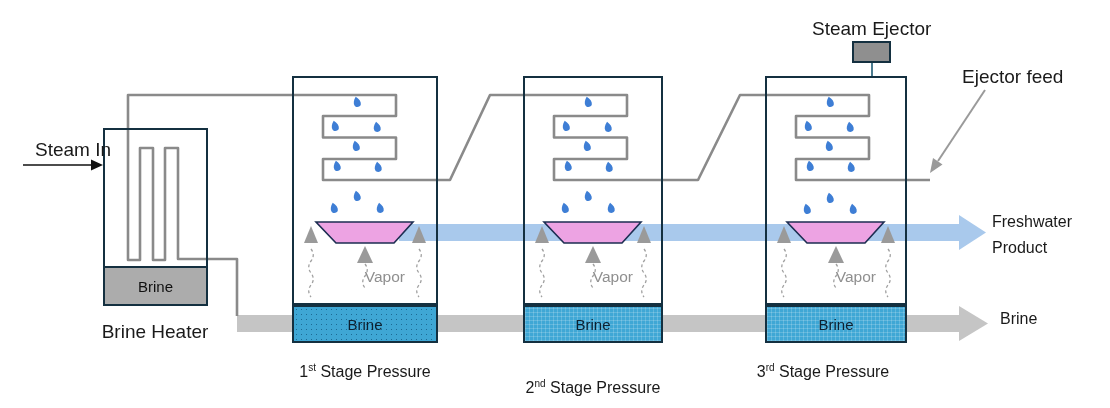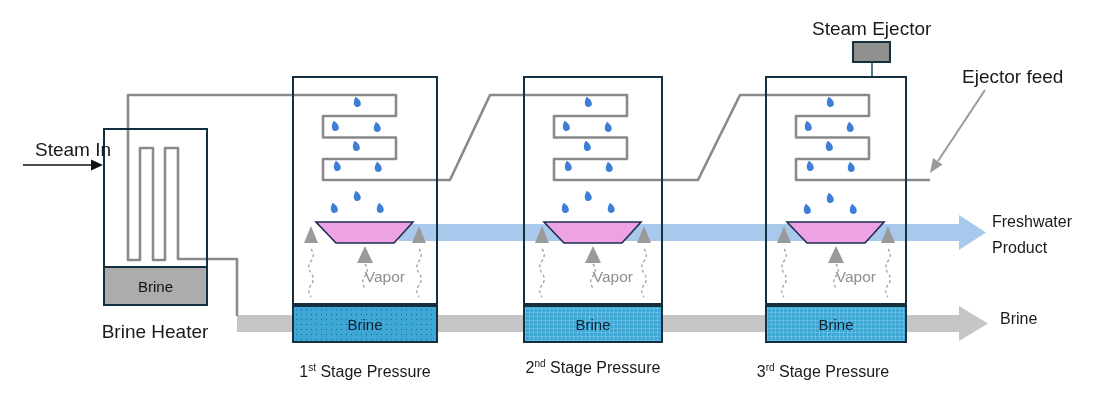--- a/index.html
+++ b/index.html
@@ -203,18 +203,18 @@
   <div>Brine</div>
 </div>
 
 <div class="vapor" style="left:325px;top:268px;width:80px;">Vapor</div>
 <div class="vapor" style="left:553px;top:268px;width:80px;">Vapor</div>
 <div class="vapor" style="left:796px;top:268px;width:80px;">Vapor</div>
 
 <div class="stage-caption" style="left:292px;top:362px;width:146px;">
   <span>1</span><span class="sup">st</span><span> Stage Pressure</span>
 </div>
-<div class="stage-caption" style="left:523px;top:358px;width:140px;">
+<div class="stage-caption" style="left:523px;top:378px;width:140px;">
   <span>2</span><span class="sup">nd</span><span> Stage Pressure</span>
 </div>
 <div class="stage-caption" style="left:752px;top:362px;width:142px;">
   <span>3</span><span class="sup">rd</span><span> Stage Pressure</span>
 </div>
 
 </body></html>

